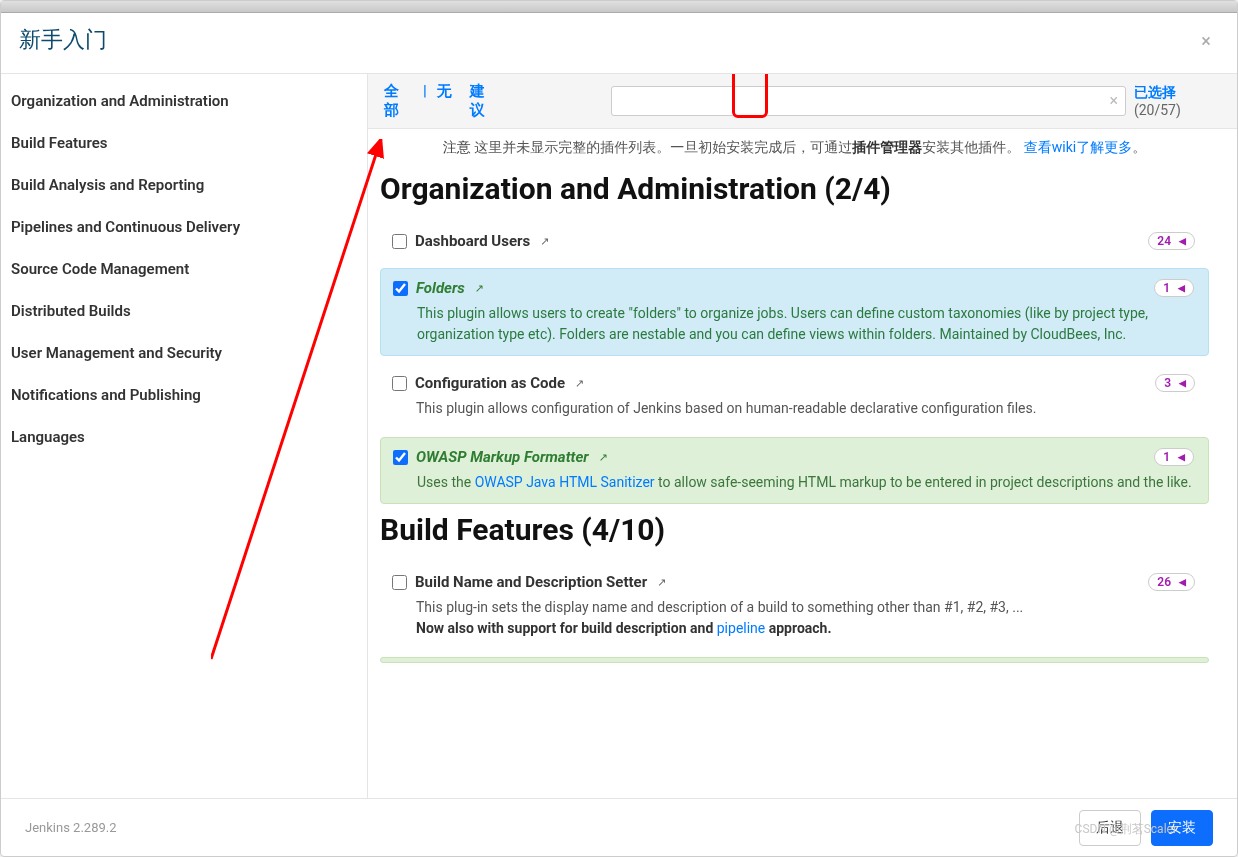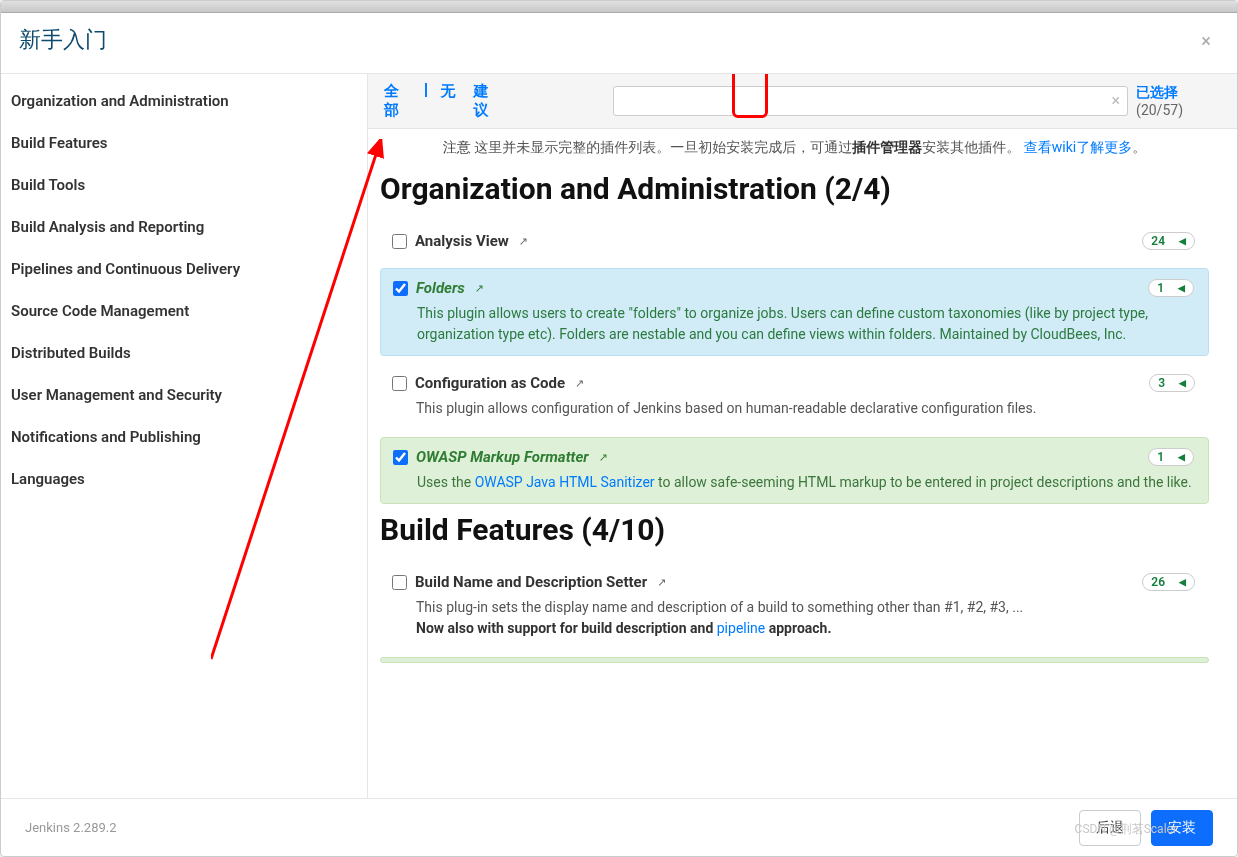--- a/index.html
+++ b/index.html
@@ -8,21 +8,21 @@
 .tabbar-bg { height: 12px; background: linear-gradient(#e0e0e0,#c8c8c8); border-bottom:1px solid #aaa;}
 .header { display:flex; align-items:center; justify-content:space-between; padding: 12px 18px 18px; }
 .header h1 { font-size: 22px; font-weight: 400; color:#0c4a6e; }
 .close-x { width:26px; height:26px; display:flex; align-items:center; justify-content:center; color:#aaa; border-radius:3px; cursor:pointer; font-size:18px;}
 .main { flex:1; display:flex; overflow:hidden; border-top:1px solid #e5e5e5;}
 .sidebar { width:367px; border-right:1px solid #e5e5e5; overflow-y:auto; padding-top:6px;}
 .sidebar-item { padding: 12px 10px; font-size:15px; font-weight:600; color:#333; cursor:pointer;}
 .content { flex:1; display:flex; flex-direction:column; overflow:hidden; position:relative;}
 .topbar { display:flex; align-items:center; background:#f5f5f5; border-bottom:1px solid #e5e5e5; padding:6px 12px; gap:8px;}
 .sel-links { display:flex; gap:2px; font-size:15px; color:#007bff; font-weight:600;}
-.sel-links span{cursor:pointer; padding:2px 4px;font-family:Liberation Mono, monospace;}
+.sel-links span{cursor:pointer; padding:2px 4px;}
 .sel-links .sep{color:#007bff;}
 .red-box{position:absolute; border:3px solid #ff0000; border-radius:6px; width:36px; height:52px; left:364px; top:-8px; pointer-events:none; z-index:5;}
 .search-wrap { flex:0 0 auto; margin-left:100px; position:relative;}
 .search-input { width:515px; height:30px; border:1px solid #ccc; border-radius:3px; padding:4px 28px 4px 8px; font-size:14px;}
 .search-clear{position:absolute; right:8px; top:5px; color:#bbb; font-size:16px; cursor:pointer;}
 .selected-count { margin-left:auto; font-size:14px;}
 .selected-count .lbl{color:#007bff; font-weight:600;}
 .selected-count .cnt{color:#666;}
 .scroll { flex:1; overflow-y:auto; padding: 4px 28px 10px 12px;}
 .notice { text-align:center; color:#555; margin:6px 0 14px; font-size:14px;}
@@ -32,21 +32,21 @@
 .section-h { font-size:30px; font-weight:700; margin: 6px 0 16px; color:#111;}
 .plugin { border-radius:4px; padding:10px 12px; margin-bottom:8px; position:relative;}
 .plugin.blue{background:#d1ecf7; border:1px solid #b8e0f0;}
 .plugin.green{background:#dff0d8; border:1px solid #c9e2b8;}
 .plugin .row1{display:flex; align-items:center; gap:8px;}
 .plugin input[type=checkbox]{width:15px; height:15px; accent-color:#0d6efd;}
 .plugin .title{font-weight:700; font-size:15px;}
 .plugin.blue .title, .plugin.green .title{color:#2e7d32;font-style:italic;}
 .ext-icon{color:#666; font-size:11px; margin-left:2px;}
 .plugin.blue .ext-icon, .plugin.green .ext-icon{color:#2e7d32;}
-.badge{position:absolute; right:14px; top:10px; background:#fff; border:1px solid #ccc; border-radius:12px; padding:1px 8px; font-size:12px; font-weight:600; color:#15803d; display:flex; align-items:center; gap:14px;}
+.badge{position:absolute; right:14px; top:10px; background:#fff; border:1px solid #ccc; border-radius:12px; padding:1px 8px; font-size:12px; font-weight:600; color:#a21caf; display:flex; align-items:center; gap:8px;}
 .badge .tri{font-size:9px;}
 .plugin .desc{color:#555; margin-top:6px; margin-left:24px; font-size:14px; line-height:1.5;}
 .plugin.blue .desc{color:#2b7a3f;}
 .plugin.green .desc{color:#3c763d;}
 .plugin .desc a{color:#007bff; text-decoration:none;}
 .plugin .desc b{color:#333; font-weight:700;}
 .footer{height:58px; border-top:1px solid #e5e5e5; display:flex; align-items:center; padding:0 24px;}
 .ver{color:#999; font-size:13px;}
 .footer .right{margin-left:auto; display:flex; gap:10px; align-items:center;}
 .btn{border:1px solid #ccc; background:#fff; padding:8px 16px; border-radius:4px; cursor:pointer; font-size:14px; color:#333;}
@@ -61,21 +61,20 @@
   <div class="tabbar-bg"></div>
   <div class="header">
     <h1>新手入门</h1>
     <div class="close-x">×</div>
   </div>
 
   <div class="main">
     <div class="sidebar">
       <div class="sidebar-item">Organization and Administration</div>
       <div class="sidebar-item">Build Features</div>
-      <div class="sidebar-item">Build Tools</div>
       <div class="sidebar-item">Build Analysis and Reporting</div>
       <div class="sidebar-item">Pipelines and Continuous Delivery</div>
       <div class="sidebar-item">Source Code Management</div>
       <div class="sidebar-item">Distributed Builds</div>
       <div class="sidebar-item">User Management and Security</div>
       <div class="sidebar-item">Notifications and Publishing</div>
       <div class="sidebar-item">Languages</div>
     </div>
 
     <div class="content">
@@ -102,21 +101,21 @@
           <span class="warn">注意</span>
           <span>这里并未显示完整的插件列表。一旦初始安装完成后，可通过</span><b>插件管理器</b><span>安装其他插件。</span>
           <a href="#">查看wiki了解更多</a><span>。</span>
         </div>
 
         <h2 class="section-h">Organization and Administration (2/4)</h2>
 
         <div class="plugin">
           <div class="row1">
             <input type="checkbox" style="">
-            <span class="title">Analysis View</span>
+            <span class="title">Dashboard Users</span>
             <span class="ext-icon">↗</span>
           </div>
           <div class="badge">
               <span>24</span>
               <span class="tri">◀</span>
             </div>
         </div>
 
         <div class="plugin blue">
           <div class="row1">

